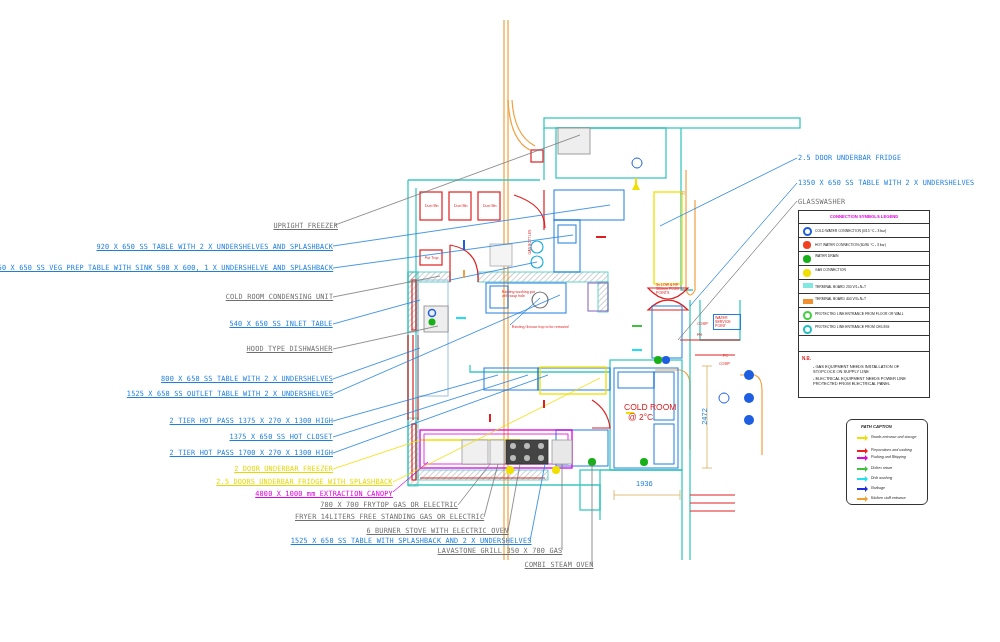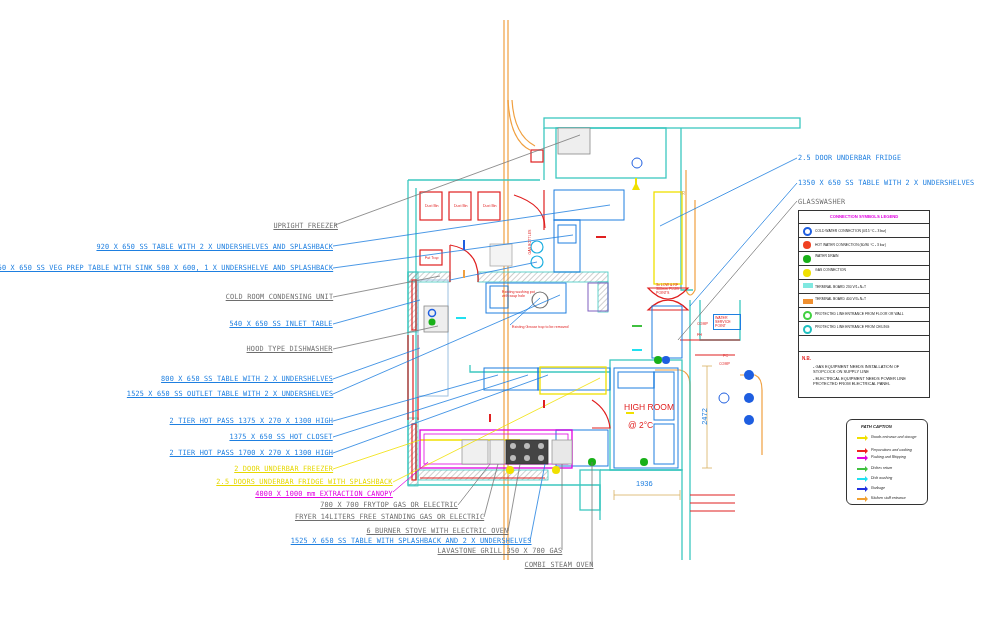--- a/index.html
+++ b/index.html
@@ -253,22 +253,22 @@
 <div class="tiny" style="left:512px;top:325px;color:#e02020;">Existing Grease trap to be removed</div>
 <div class="tiny" style="left:656px;top:283px;width:34px;white-space:normal;color:#e02020;">3x LOW &amp; RF 300mm PLUG POINTS</div>
 <div class="tiny" style="left:713px;top:314px;width:24px;white-space:normal;color:#e02020;border:1px solid #1e7fe0;padding:1px;">WATER SERVICE POINT</div>
 <div class="tiny" style="left:697px;top:322px;color:#e02020;">COMP</div>
 <div class="tiny" style="left:697px;top:333px;color:#e02020;">FH</div>
 <div class="tiny" style="left:723px;top:354px;color:#e02020;">PC</div>
 <div class="tiny" style="left:719px;top:362px;color:#e02020;">COMP</div>
 <div class="tiny" style="left:680px;top:190px;color:#d8b060;font-size:5px;">IR</div>
 
 <div class="cold-room">
-  <div>HIGH ROOM</div>
-  <div style="padding-left:4px;margin-top:8px;">@ 2°C</div>
+  <div>COLD ROOM</div>
+  <div style="padding-left:4px;">@ 2°C</div>
 </div>
 <div class="dim" style="left:636px;top:479px;">1936</div>
 <div class="dim" style="left:696px;top:412px;transform:rotate(-90deg);color:#1e7fe0;">2472</div>
 
 <div class="legend-box">
   <div class="legend-title">CONNECTION SYMBOLS LEGEND</div>
   <div class="legend-row" style="top:12px;height:14px;">
     <span class="legend-sym" style="top:3px;border:2px solid #1e5ee0;width:5px;height:5px;"></span>
     <span class="legend-text" style="top:5px;">COLD WATER CONNECTION (0/15 °C - 3 bar)</span>
   </div>

